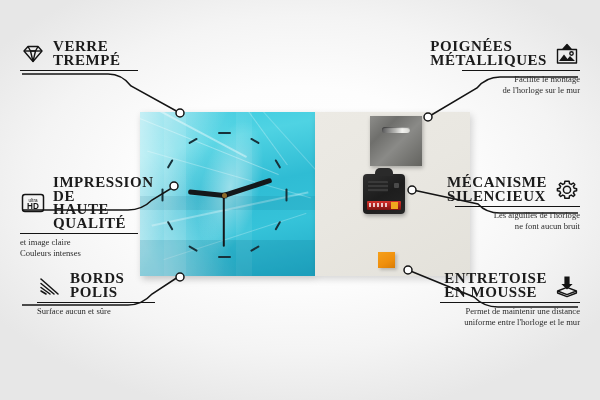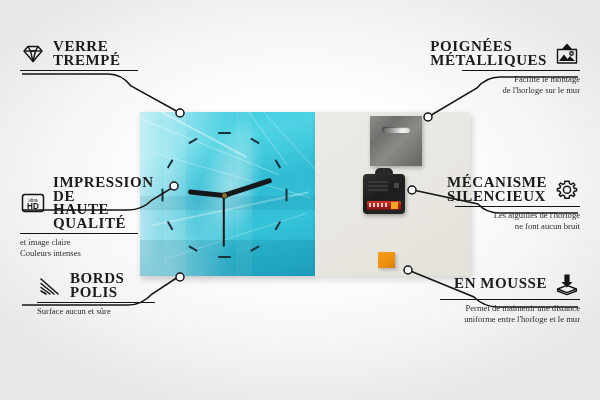--- a/index.html
+++ b/index.html
@@ -299,20 +299,21 @@
     <div class="rule"></div>
     <div class="desc">
       <span style="display:block">Les aiguilles de l'horloge</span>
       <span style="display:block">ne font aucun bruit</span>
     </div>
   </div>
 
   <div class="callout right" style="left:440px;top:272px;width:140px;">
     <div class="head">
       <span>
+        <span class="title" style="display:block">ENTRETOISE</span>
         <span class="title" style="display:block">EN MOUSSE</span>
       </span>
       <span class="ico">
         <svg viewBox="0 0 26 24" width="26" height="24">
           <g fill="#141414">
             <path d="M10.4,2.5 L15.6,2.5 L15.6,10 L18.6,10 L13,15.4 L7.4,10 L10.4,10 Z"></path>
           </g>
           <g fill="none" stroke="#141414" stroke-width="1.4" stroke-linejoin="round">
             <path d="M13,13.4 L22.4,17 L13,20.6 L3.6,17 Z"></path>
             <path d="M3.6,17 L3.6,19 L13,22.6 L22.4,19 L22.4,17"></path>

